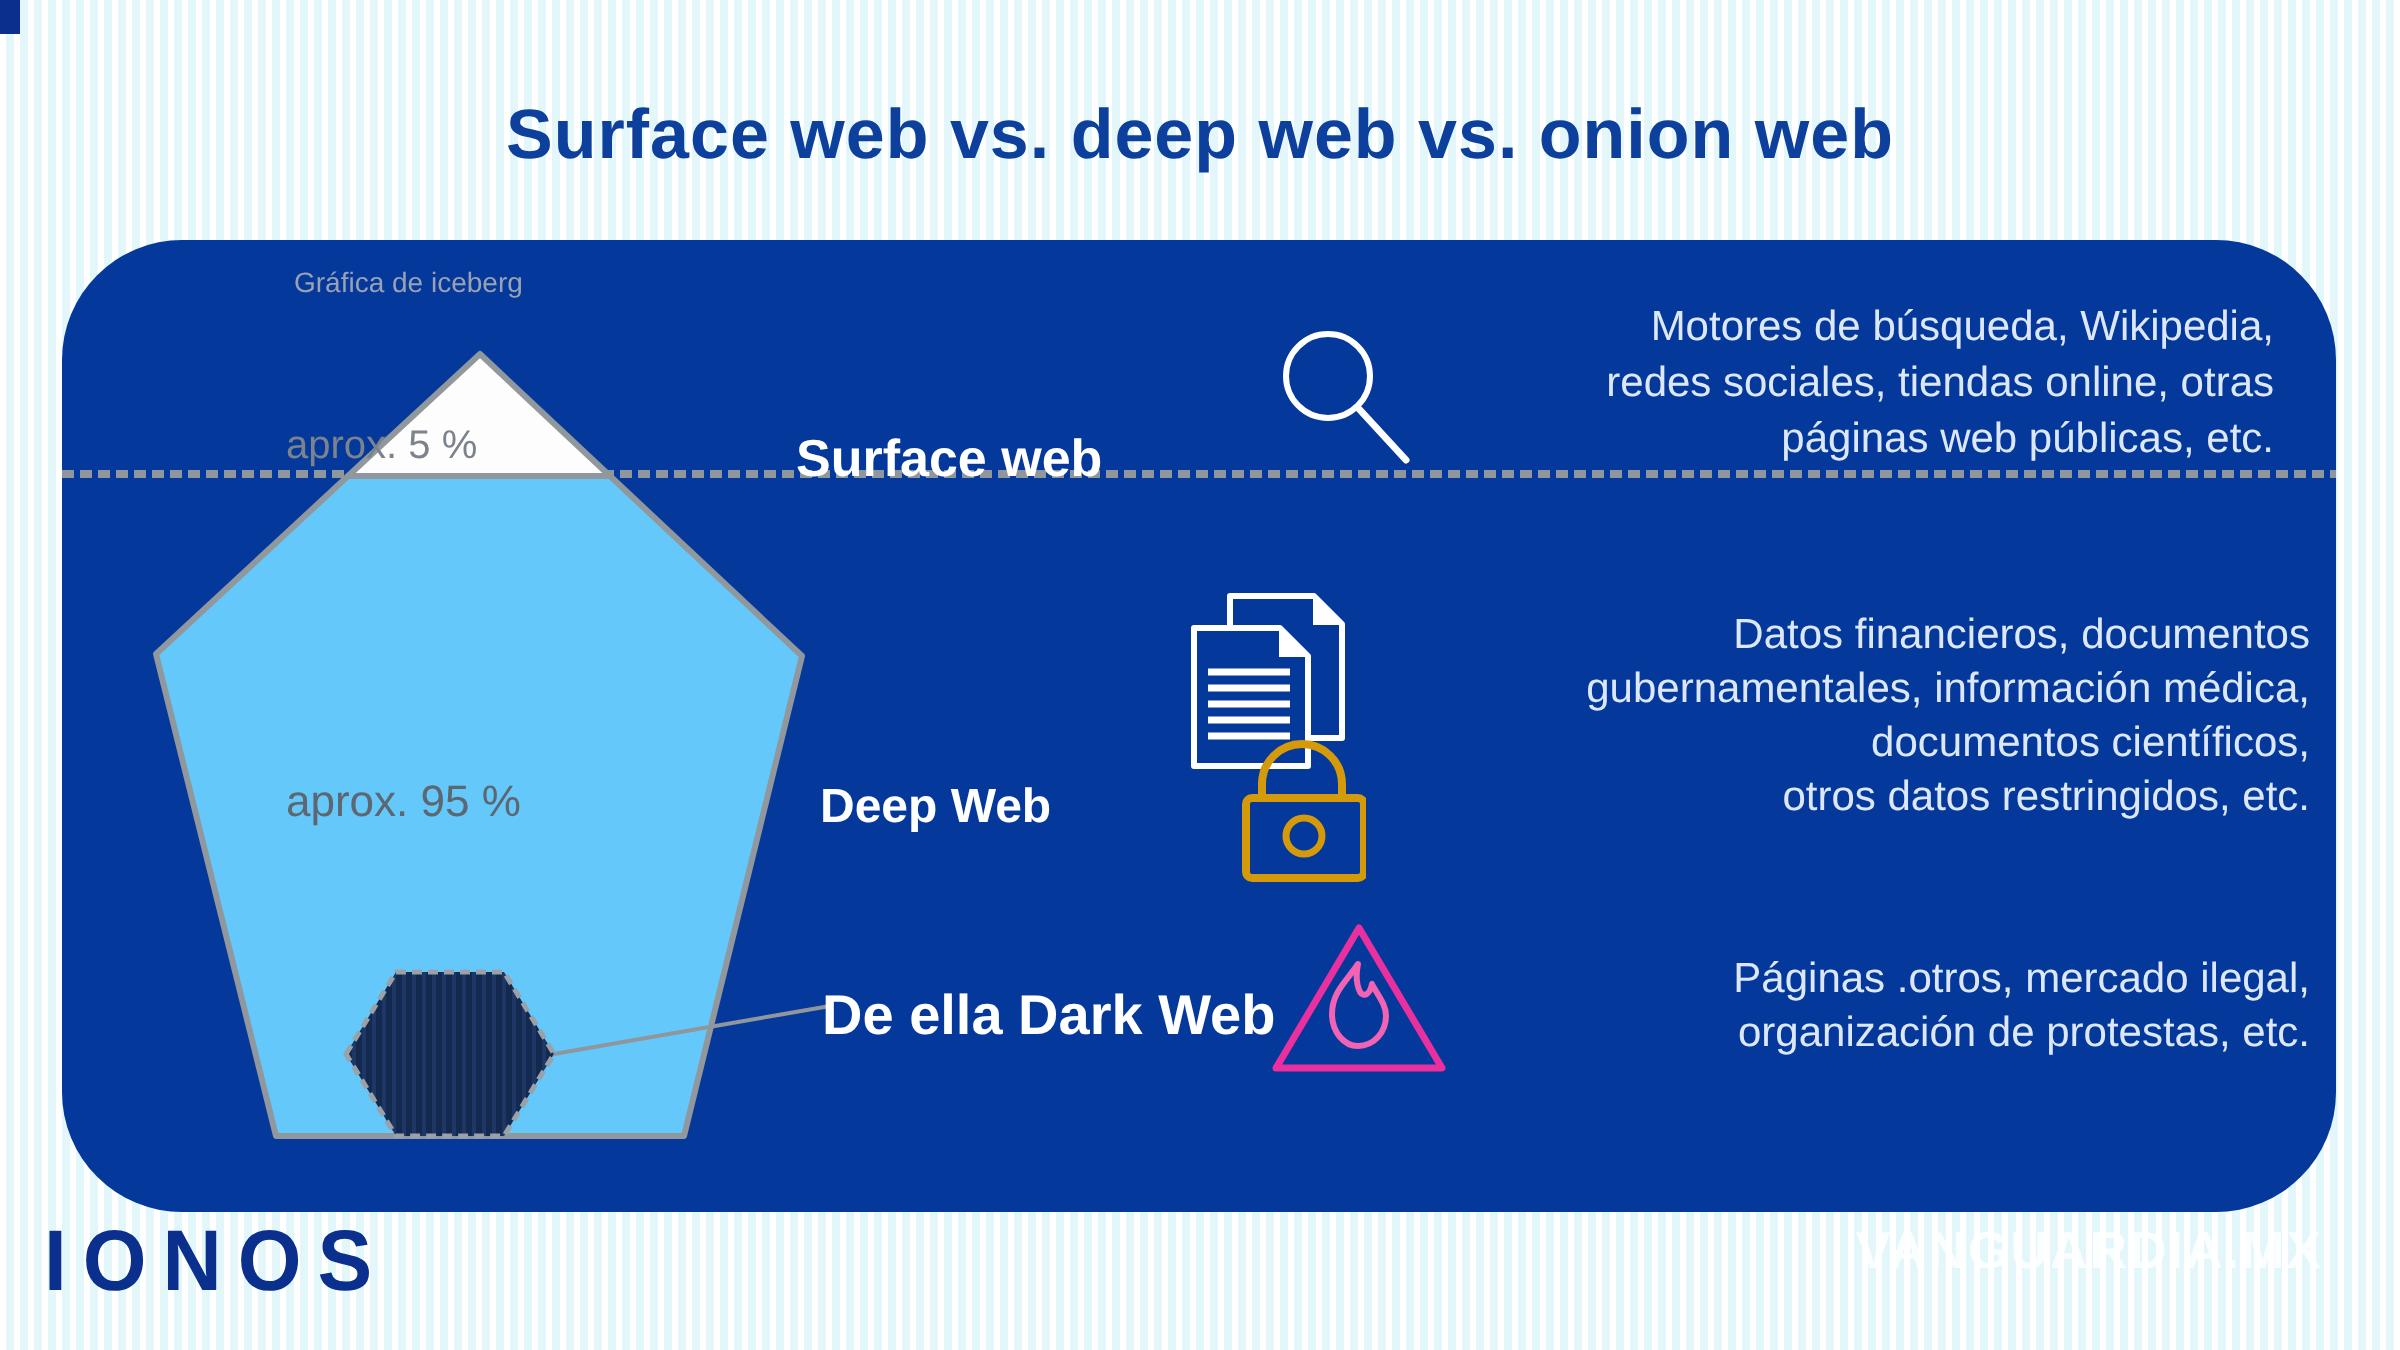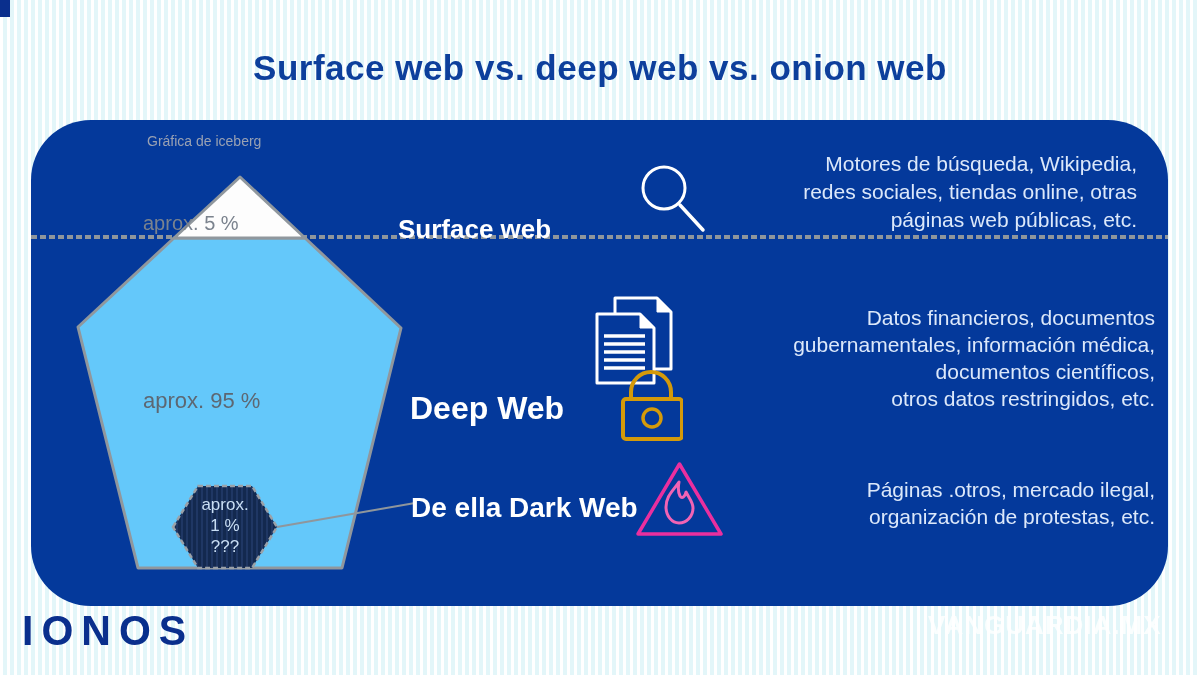--- a/index.html
+++ b/index.html
@@ -23,21 +23,21 @@
   }
   .pct{position:absolute;text-align:left;width:200px;}
   .pct-5{left:112px;top:92px;font-size:20px;color:#7b838e;}
   .pct-95{left:112px;top:268px;font-size:22px;color:#5d6772;}
   .pct-dark{
     position:absolute;left:134px;top:374px;width:120px;text-align:center;
     font-size:17px;line-height:21px;color:#c9def4;white-space:pre-line;
   }
   .section-label{position:absolute;color:#ffffff;font-weight:700;}
   .label-surface{left:367px;top:58px;font-size:26px;margin-top:36px;}
-  .label-deep{left:379px;top:270px;font-size:32px;}
+  .label-deep{left:379px;top:270px;font-size:24px;}
   .label-dark{left:380px;top:372px;font-size:28px;}
   .desc{
     position:absolute;text-align:right;color:#dce8fa;font-size:21px;
     line-height:28px;white-space:pre-line;
   }
   .desc-surface{left:666px;top:30px;width:440px;}
   .desc-deep{left:664px;top:184px;width:460px;line-height:27px;}
   .desc-dark{left:684px;top:356px;width:440px;line-height:27px;}
   .icon{position:absolute;}
   .icon-search{left:609px;top:43px;}
@@ -72,23 +72,20 @@
     <polygon points="143,118 274,118 370,208 311,448 107,448 47,207" fill="#64c8fa" stroke="#90979d" stroke-width="3" stroke-linejoin="round"></polygon>
     <polygon points="209,57 274,118 143,118" fill="#fdfdfd" stroke="#90979d" stroke-width="3" stroke-linejoin="round"></polygon>
     <line x1="246" y1="407" x2="384" y2="383" stroke="#8f969c" stroke-width="2"></line>
     <polygon points="142,407 167,366 221,366 246,407 221,448 167,448" fill="url(#hexstripes)" stroke="#9aa1a8" stroke-width="2.5" stroke-dasharray="5 3"></polygon>
   </svg>
 
   <div class="caption">Gráfica de iceberg</div>
 
   <div class="pct pct-5">aprox. 5 %</div>
   <div class="pct pct-95">aprox. 95 %</div>
-  <div class="pct-dark">aprox.
-1 %
-???</div>
 
   <div class="section-label label-surface">Surface web</div>
   <div class="section-label label-deep">Deep Web</div>
   <div class="section-label label-dark">De ella Dark Web</div>
 
   <svg class="icon icon-search" width="70" height="72" viewBox="0 0 70 72">
     <circle cx="24" cy="25" r="21" fill="none" stroke="#ffffff" stroke-width="3"></circle>
     <line x1="40" y1="42" x2="63" y2="67" stroke="#ffffff" stroke-width="3.5" stroke-linecap="round"></line>
   </svg>
 

